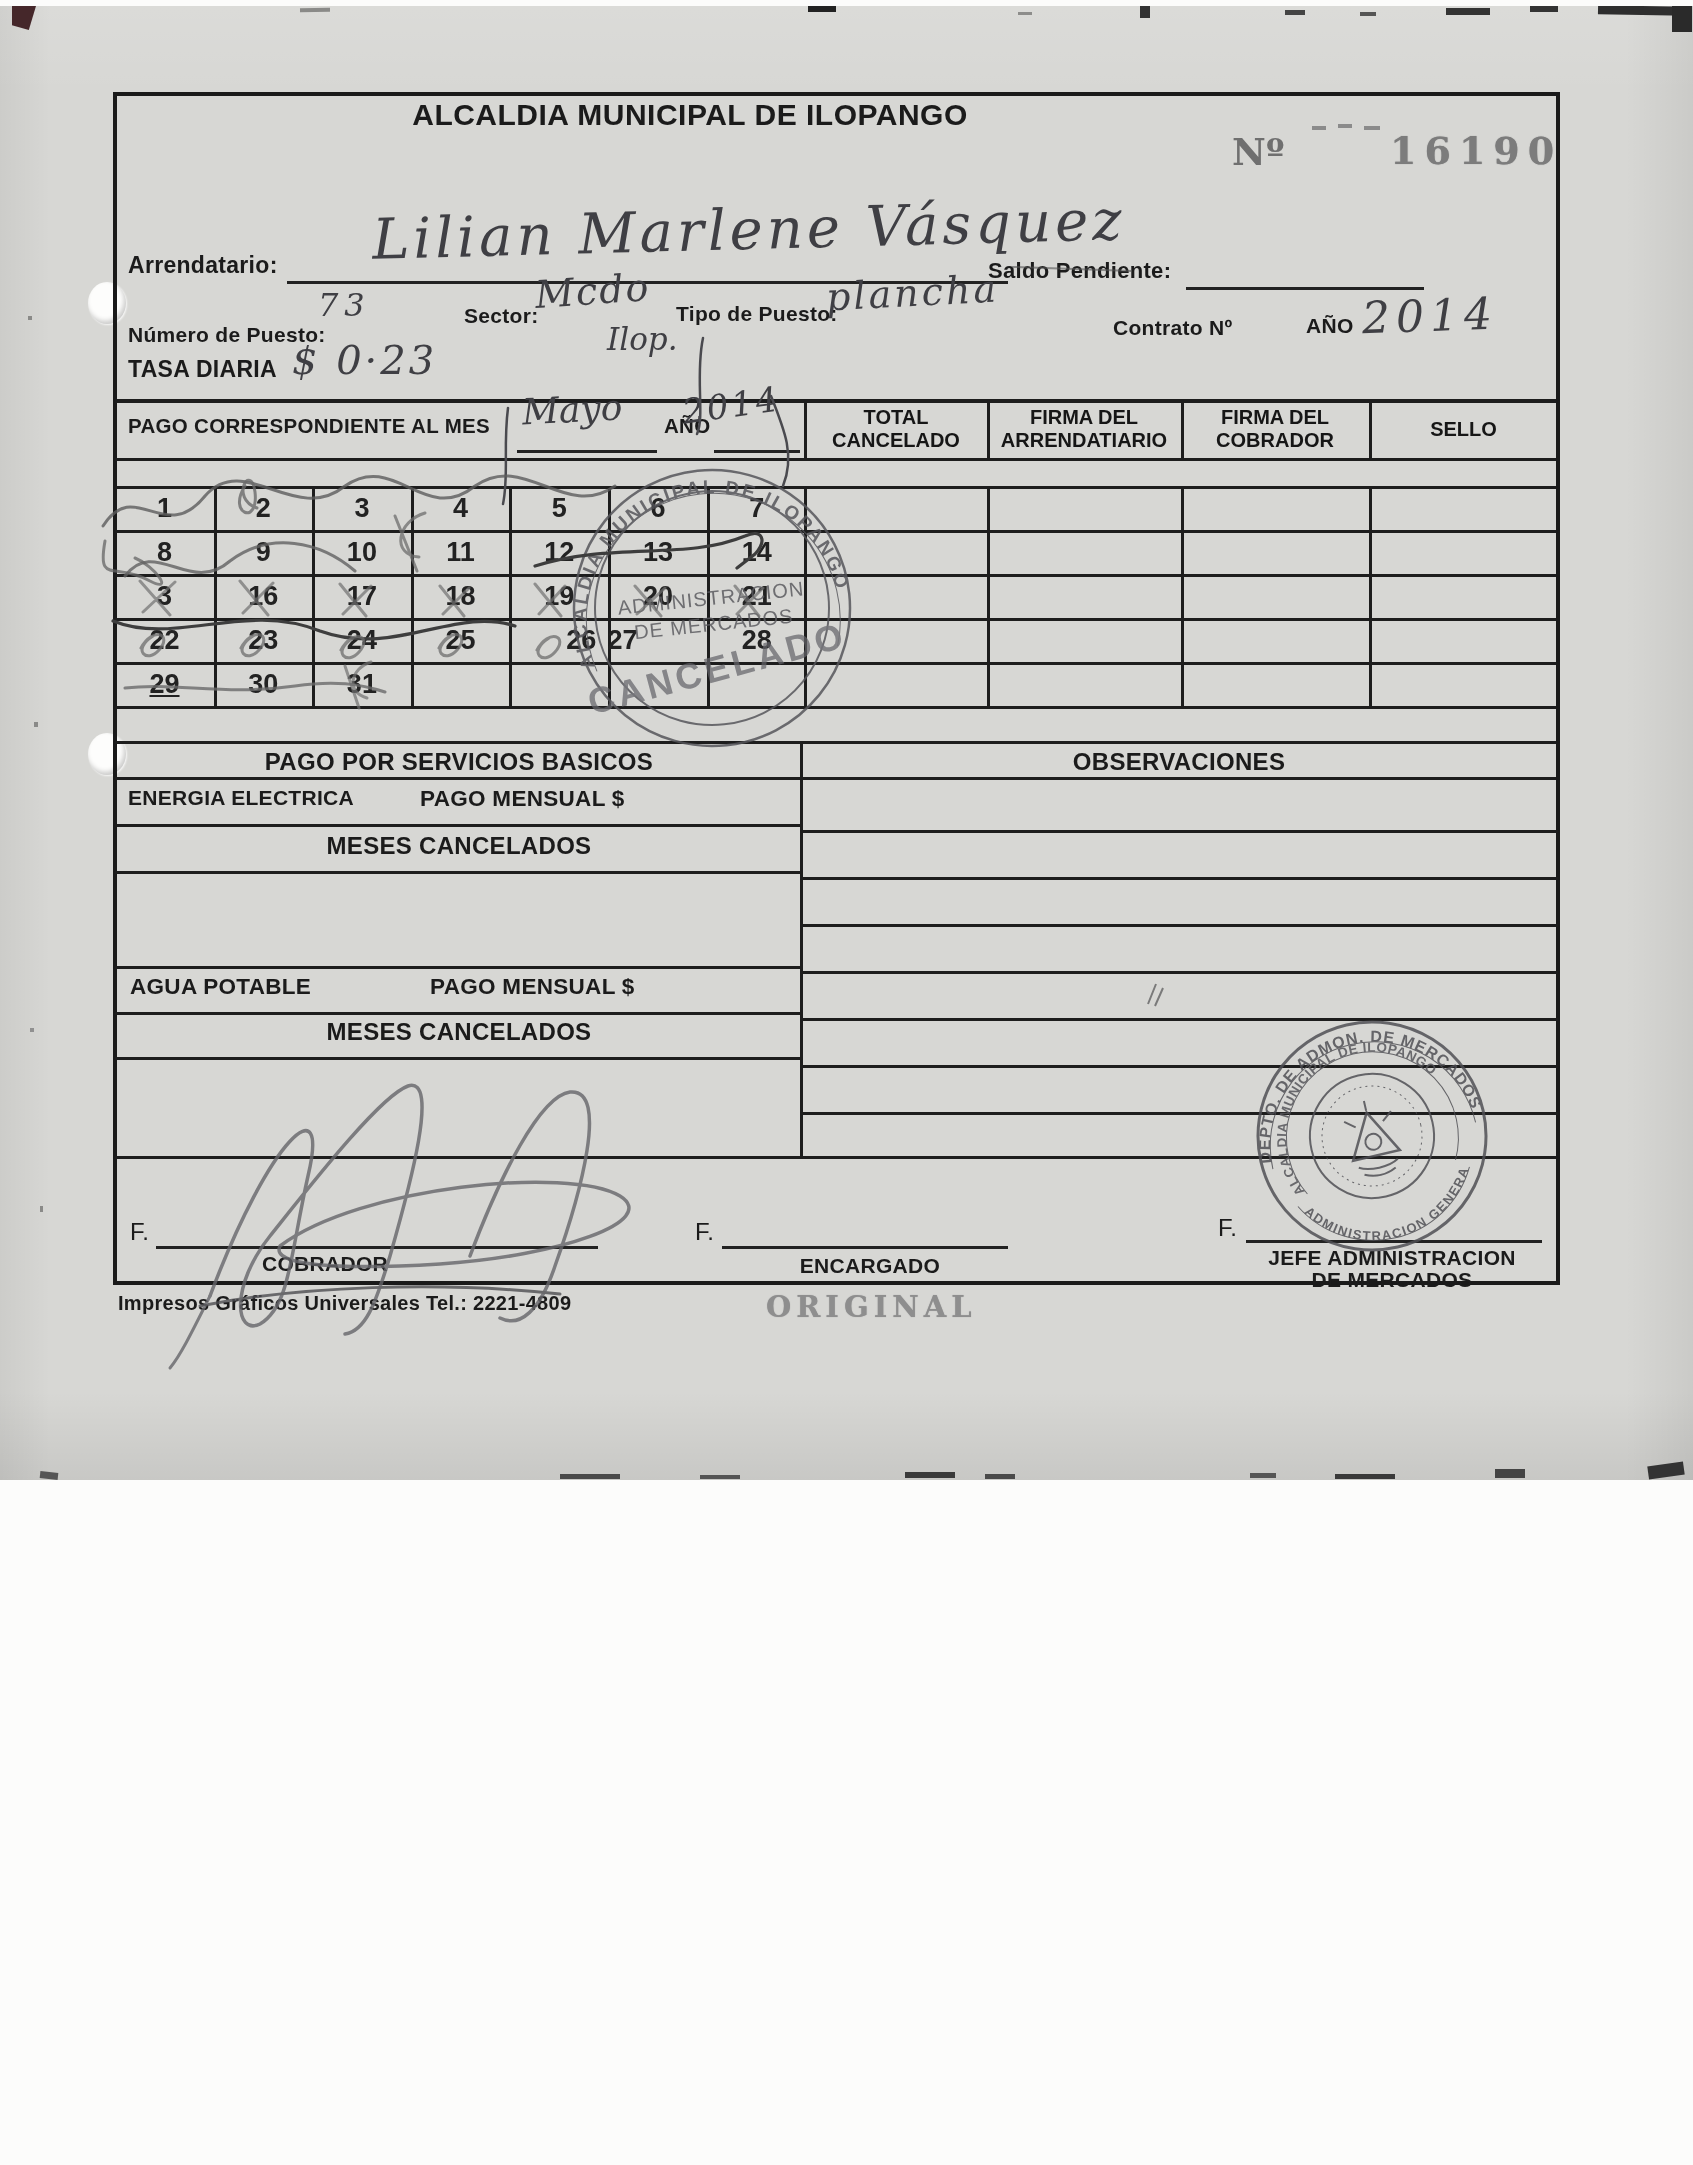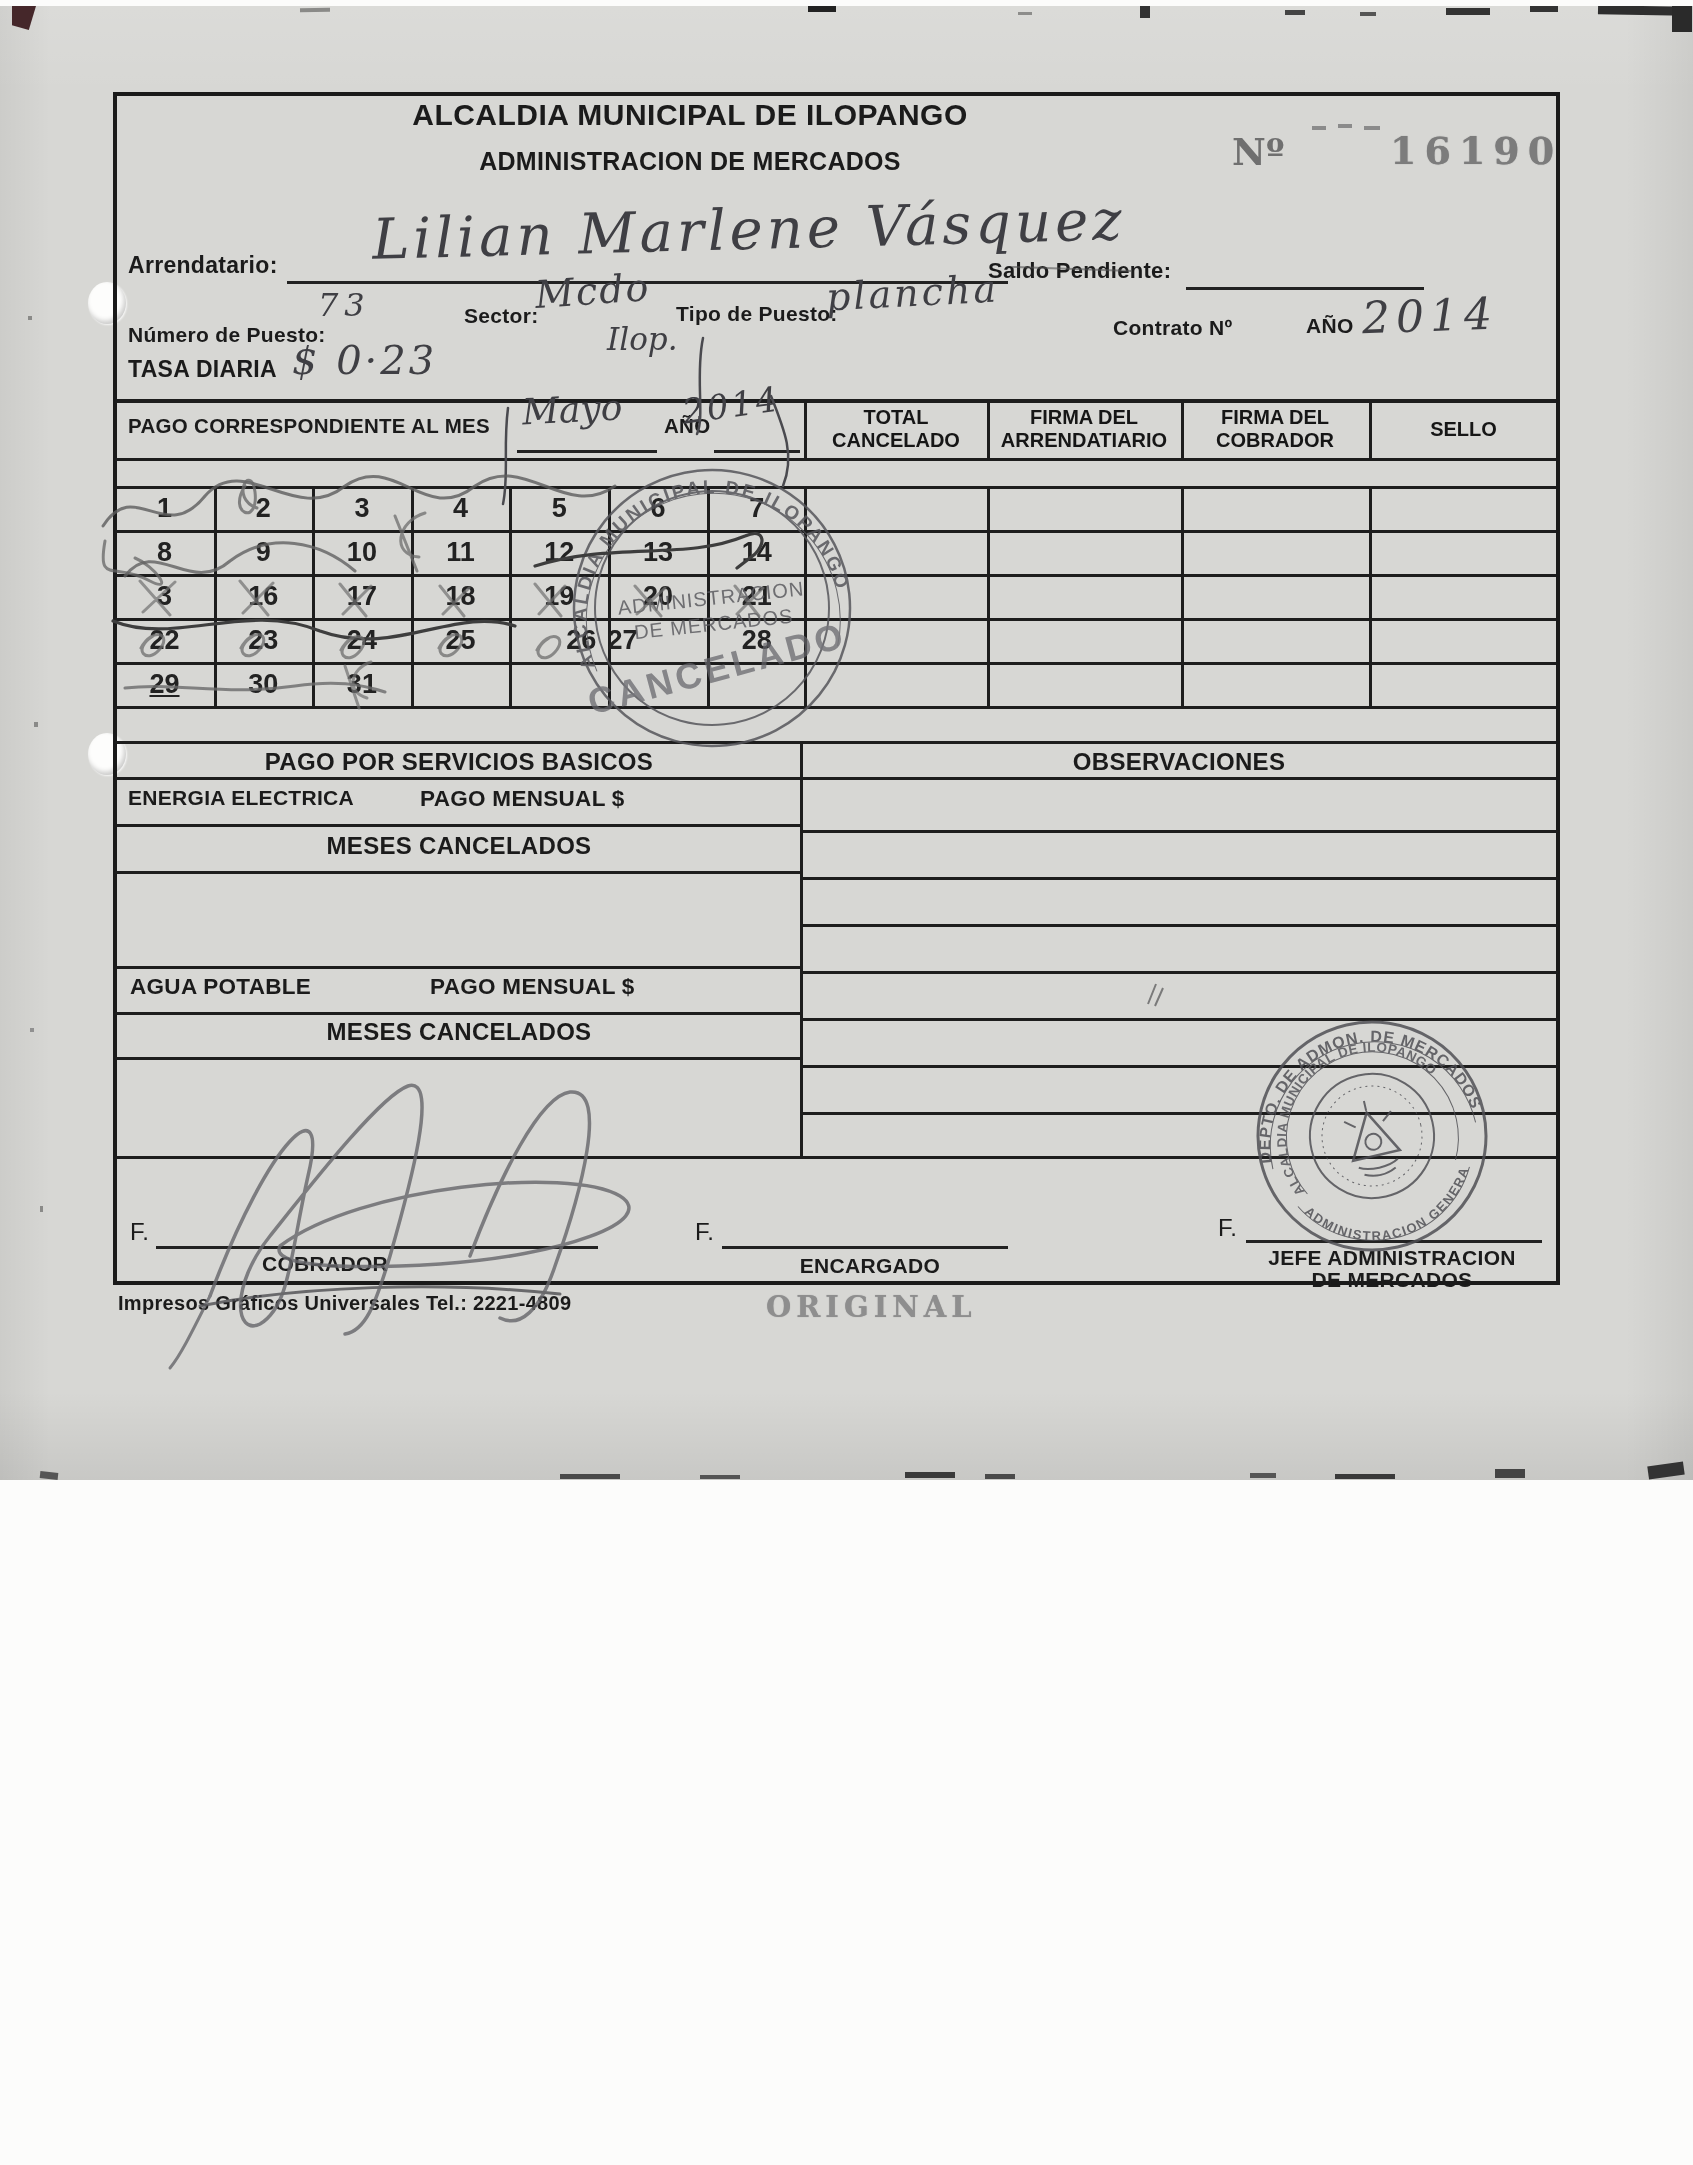--- a/index.html
+++ b/index.html
@@ -62,21 +62,20 @@
   <div class="mark" style="left:34px;top:716px;width:4px;height:5px;background:#8a8a88;"></div>
   <div class="mark" style="left:30px;top:1022px;width:4px;height:4px;background:#909090;"></div>
   <div class="mark" style="left:40px;top:1200px;width:3px;height:6px;background:#8a8a88;"></div>
 
   <div class="hole" style="left:88px;top:276px;"></div>
   <div class="hole" style="left:88px;top:727px;"></div>
 
   <div class="formborder"></div>
 
   <div class="lbl ctr" style="left:320px;top:92px;width:740px;font-size:30px;letter-spacing:.5px;">ALCALDIA MUNICIPAL DE ILOPANGO</div>
-  <div class="lbl ctr" style="left:320px;top:141px;width:740px;font-size:25px;">ADMINISTRACION DE MERCADOS</div>
   <div class="lbl serif" style="left:1232px;top:124px;font-size:37px;color:#6f6f6f;">Nº</div>
   <div class="mark" style="left:1312px;top:120px;width:14px;height:4px;background:#8b8b8b;"></div>
   <div class="mark" style="left:1338px;top:118px;width:14px;height:4px;background:#8b8b8b;"></div>
   <div class="mark" style="left:1364px;top:120px;width:16px;height:4px;background:#8b8b8b;"></div>
   <div class="lbl serif" style="left:1390px;top:122px;font-size:38px;letter-spacing:8px;color:#7c7c7c;text-shadow:0 0 1px #8c8c8c;">16190</div>
 
   <div class="lbl" style="left:128px;top:246px;font-size:23px;">Arrendatario:</div>
   <div class="uline" style="left:287px;top:275px;width:721px;"></div>
   <div class="hw" style="left:372px;top:196px;font-size:56px;letter-spacing:4px;transform:rotate(-1.5deg);">Lilian Marlene Vásquez</div>
 

